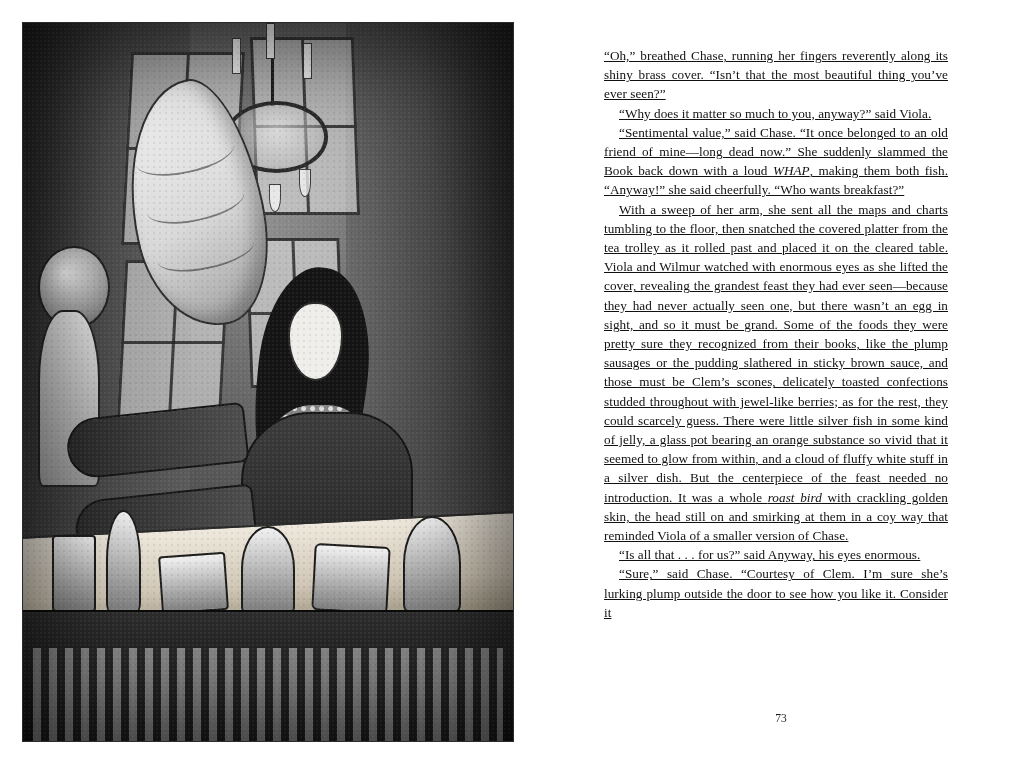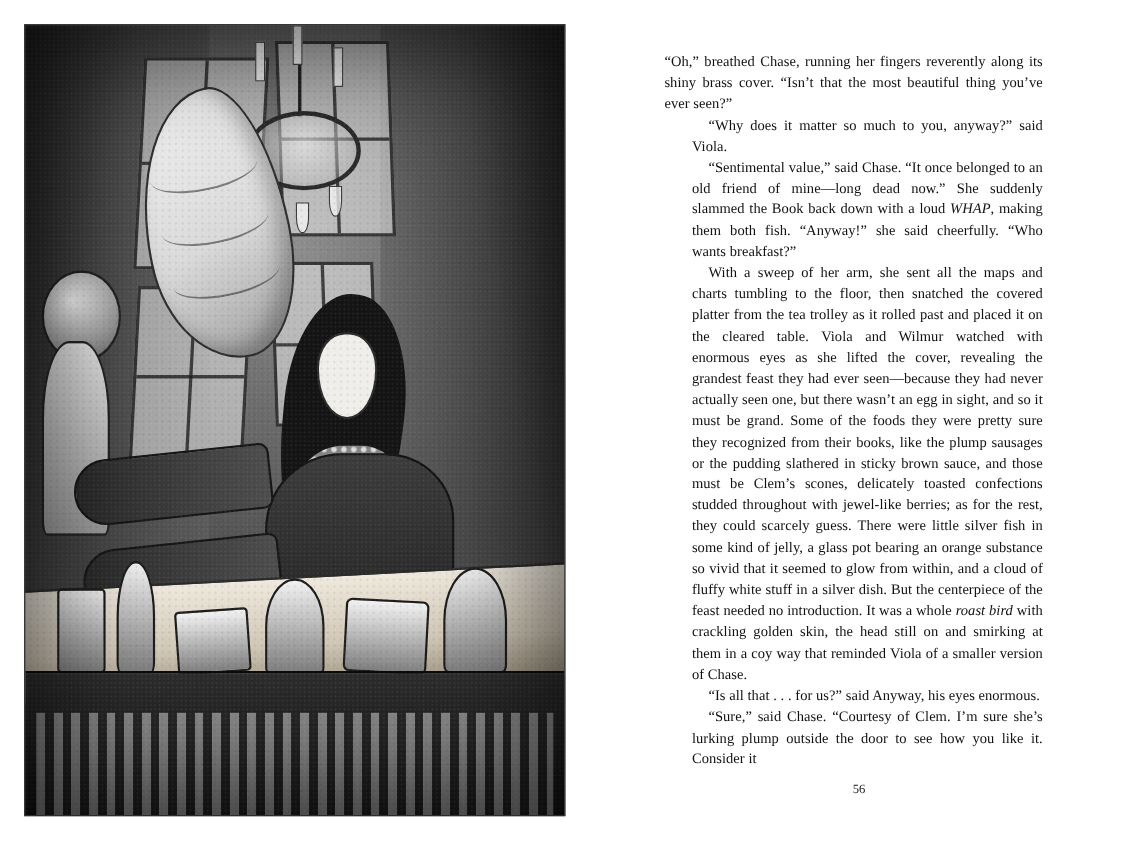--- a/index.html
+++ b/index.html
@@ -13,20 +13,21 @@
     overflow: hidden;
     font-family: "Liberation Serif", serif;
     color: #111111;
   }
   .spread {
     position: relative;
     width: 1024px;
     height: 768px;
     display: flex;
     box-sizing: border-box;
+    text-decoration: underline;
   }
   
   .page-left {
     position: relative;
     width: 538px;
     height: 768px;
     box-sizing: border-box;
     padding: 22px 26px 28px 22px;
     background: #ffffff;
   }
@@ -236,21 +237,21 @@
   .body-text p {
     margin: 0;
     font-size: 13.2px;
     line-height: 1.455;
     text-align: justify;
     text-justify: inter-word;
     hyphens: auto;
     -webkit-hyphens: auto;
     letter-spacing: .05px;
   }
-  .body-text p.indent { text-indent: 15px; margin-left: 25px; }
+  .body-text p.indent { text-indent: 15px; }
   .body-text em { font-style: italic; }
   .folio {
     position: absolute;
     left: 0; right: 0;
     bottom: 44px;
     text-align: center;
     font-size: 11.5px;
     color: #1a1a1a;
   }
 </style>
@@ -322,16 +323,16 @@
 
   <div class="page-right">
     <div class="body-text">
         <p><span>“Oh,” breathed Chase, running her fingers reverently along its shiny brass cover. “Isn’t that the most beautiful thing you’ve ever seen?”</span></p>
         <p class="indent"><span>“Why does it matter so much to you, anyway?” said Viola.</span></p>
         <p class="indent"><span>“Sentimental value,” said Chase. “It once belonged to an old friend of mine—long dead now.” She suddenly slammed the Book back down with a loud </span><em>WHAP</em><span>, making them both fish. “Anyway!” she said cheerfully. “Who wants breakfast?”</span></p>
         <p class="indent"><span>With a sweep of her arm, she sent all the maps and charts tumbling to the floor, then snatched the covered platter from the tea trolley as it rolled past and placed it on the cleared table. Viola and Wilmur watched with enormous eyes as she lifted the cover, revealing the grandest feast they had ever seen—because they had never actually seen one, but there wasn’t an egg in sight, and so it must be grand. Some of the foods they were pretty sure they recognized from their books, like the plump sausages or the pudding slathered in sticky brown sauce, and those must be Clem’s scones, delicately toasted confections studded throughout with jewel-like berries; as for the rest, they could scarcely guess. There were little silver fish in some kind of jelly, a glass pot bearing an orange substance so vivid that it seemed to glow from within, and a cloud of fluffy white stuff in a silver dish. But the centerpiece of the feast needed no introduction. It was a whole </span><em>roast bird</em><span> with crackling golden skin, the head still on and smirking at them in a coy way that reminded Viola of a smaller version of Chase.</span></p>
         <p class="indent"><span>“Is all that . . . for us?” said Anyway, his eyes enormous.</span></p>
         <p class="indent"><span>“Sure,” said Chase. “Courtesy of Clem. I’m sure she’s lurking plump outside the door to see how you like it. Consider it</span></p>
       </div>
-    <div class="folio">56</div>
+    <div class="folio">73</div>
   </div>
 
 </div>
 
 </body></html>

